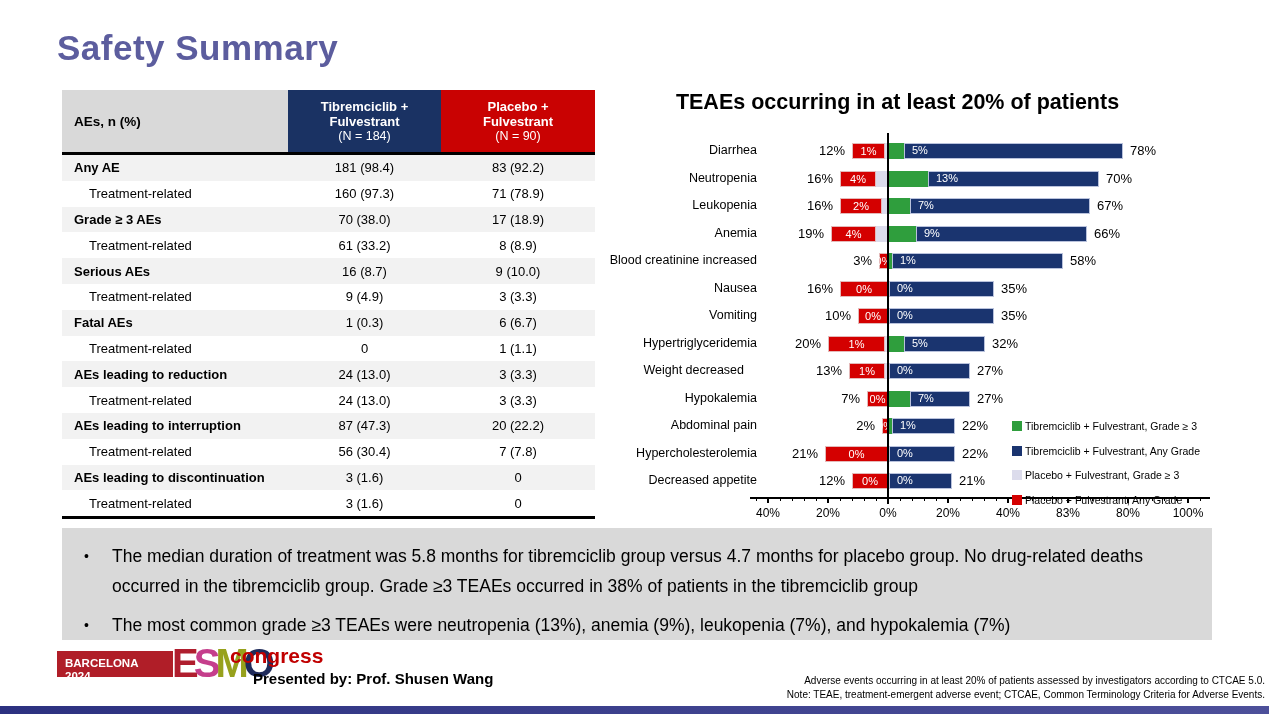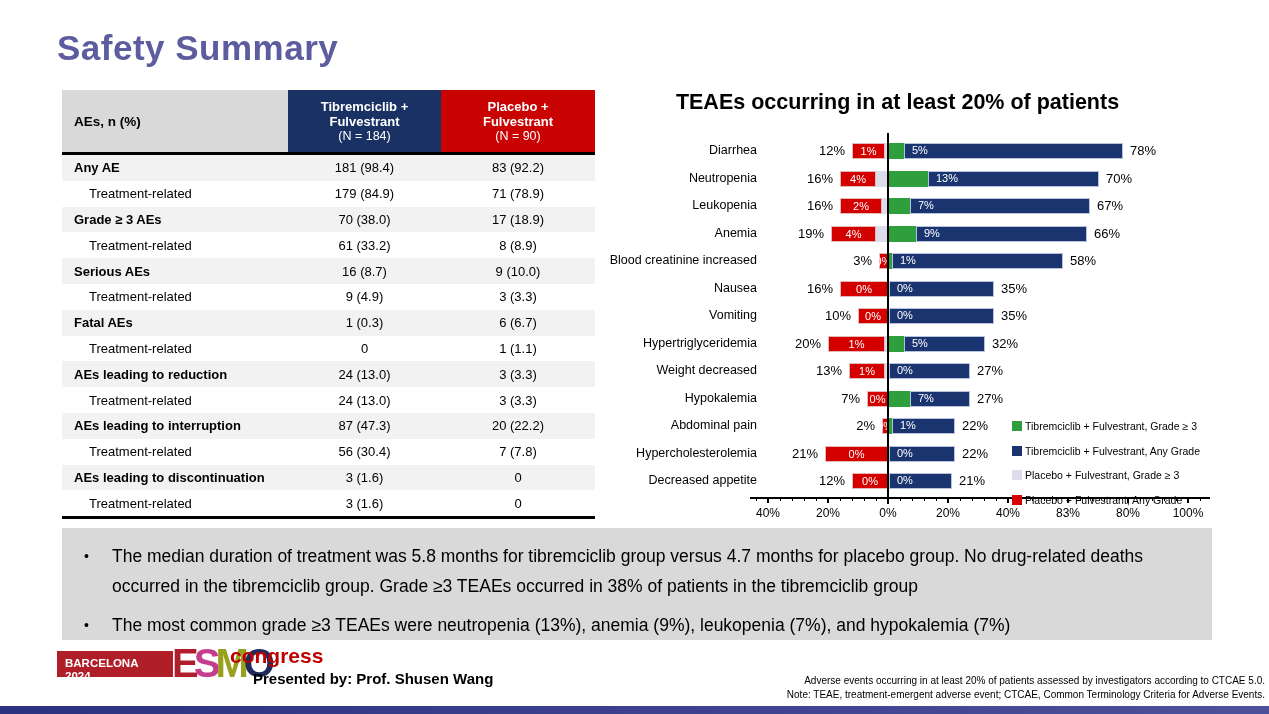--- a/index.html
+++ b/index.html
@@ -83,21 +83,21 @@
       </div>
     </div>
     <div class="tbody">
       <div class="tr main">
           <div class="c0">Any AE</div>
           <div class="c1">181 (98.4)</div>
           <div class="c2">83 (92.2)</div>
         </div>
       <div class="tr sub">
           <div class="c0">Treatment-related</div>
-          <div class="c1">179 (84.9)</div>
+          <div class="c1">160 (97.3)</div>
           <div class="c2">71 (78.9)</div>
         </div>
       <div class="tr main">
           <div class="c0">Grade ≥ 3 AEs</div>
           <div class="c1">70 (38.0)</div>
           <div class="c2">17 (18.9)</div>
         </div>
       <div class="tr sub">
           <div class="c0">Treatment-related</div>
           <div class="c1">61 (33.2)</div>
@@ -218,21 +218,21 @@
       <div class="outlab" style="left: 1001px; top: 308px;">35%</div>
       <div class="cat-lab" style="left: 565px; width: 192px; top: 335.5px;">Hypertriglyceridemia</div>
       <div class="seg" style="left: 885px; top: 335.5px; width: 3px; background: rgb(220, 220, 236);"></div>
       <div class="seg" style="left: 828px; top: 335.5px; width: 57px; background: rgb(212, 0, 0); border: 1px solid rgb(228, 185, 185);"></div>
       <div class="inlab" style="left: 828px; top: 335.5px; width: 57px;">1%</div>
       <div class="outlab" style="left: 766px; width: 55px; top: 335.5px; text-align: right;">20%</div>
       <div class="seg" style="left: 889px; top: 335.5px; width: 15px; background: rgb(47, 158, 61);"></div>
       <div class="seg" style="left: 904px; top: 335.5px; width: 81px; background: rgb(26, 52, 111); border: 1px solid rgb(185, 194, 220);"></div>
       <div class="inlabR" style="left: 912px; top: 336.5px;">5%</div>
       <div class="outlab" style="left: 992px; top: 335.5px;">32%</div>
-      <div class="cat-lab" style="left: 565px; width: 192px; top: 363px;">Weight decreased</div>
+      <div class="cat-lab" style="left: 552px; width: 192px; top: 363px;">Weight decreased</div>
       <div class="seg" style="left: 885px; top: 363px; width: 3px; background: rgb(220, 220, 236);"></div>
       <div class="seg" style="left: 849px; top: 363px; width: 36px; background: rgb(212, 0, 0); border: 1px solid rgb(228, 185, 185);"></div>
       <div class="inlab" style="left: 849px; top: 363px; width: 36px;">1%</div>
       <div class="outlab" style="left: 787px; width: 55px; top: 363px; text-align: right;">13%</div>
       <div class="seg" style="left: 889px; top: 363px; width: 81px; background: rgb(26, 52, 111); border: 1px solid rgb(185, 194, 220);"></div>
       <div class="inlabR" style="left: 897px; top: 364px;">0%</div>
       <div class="outlab" style="left: 977px; top: 363px;">27%</div>
       <div class="cat-lab" style="left: 565px; width: 192px; top: 390.5px;">Hypokalemia</div>
       <div class="seg" style="left: 867px; top: 390.5px; width: 21px; background: rgb(212, 0, 0); border: 1px solid rgb(228, 185, 185);"></div>
       <div class="inlab" style="left: 867px; top: 390.5px; width: 21px;">0%</div>

